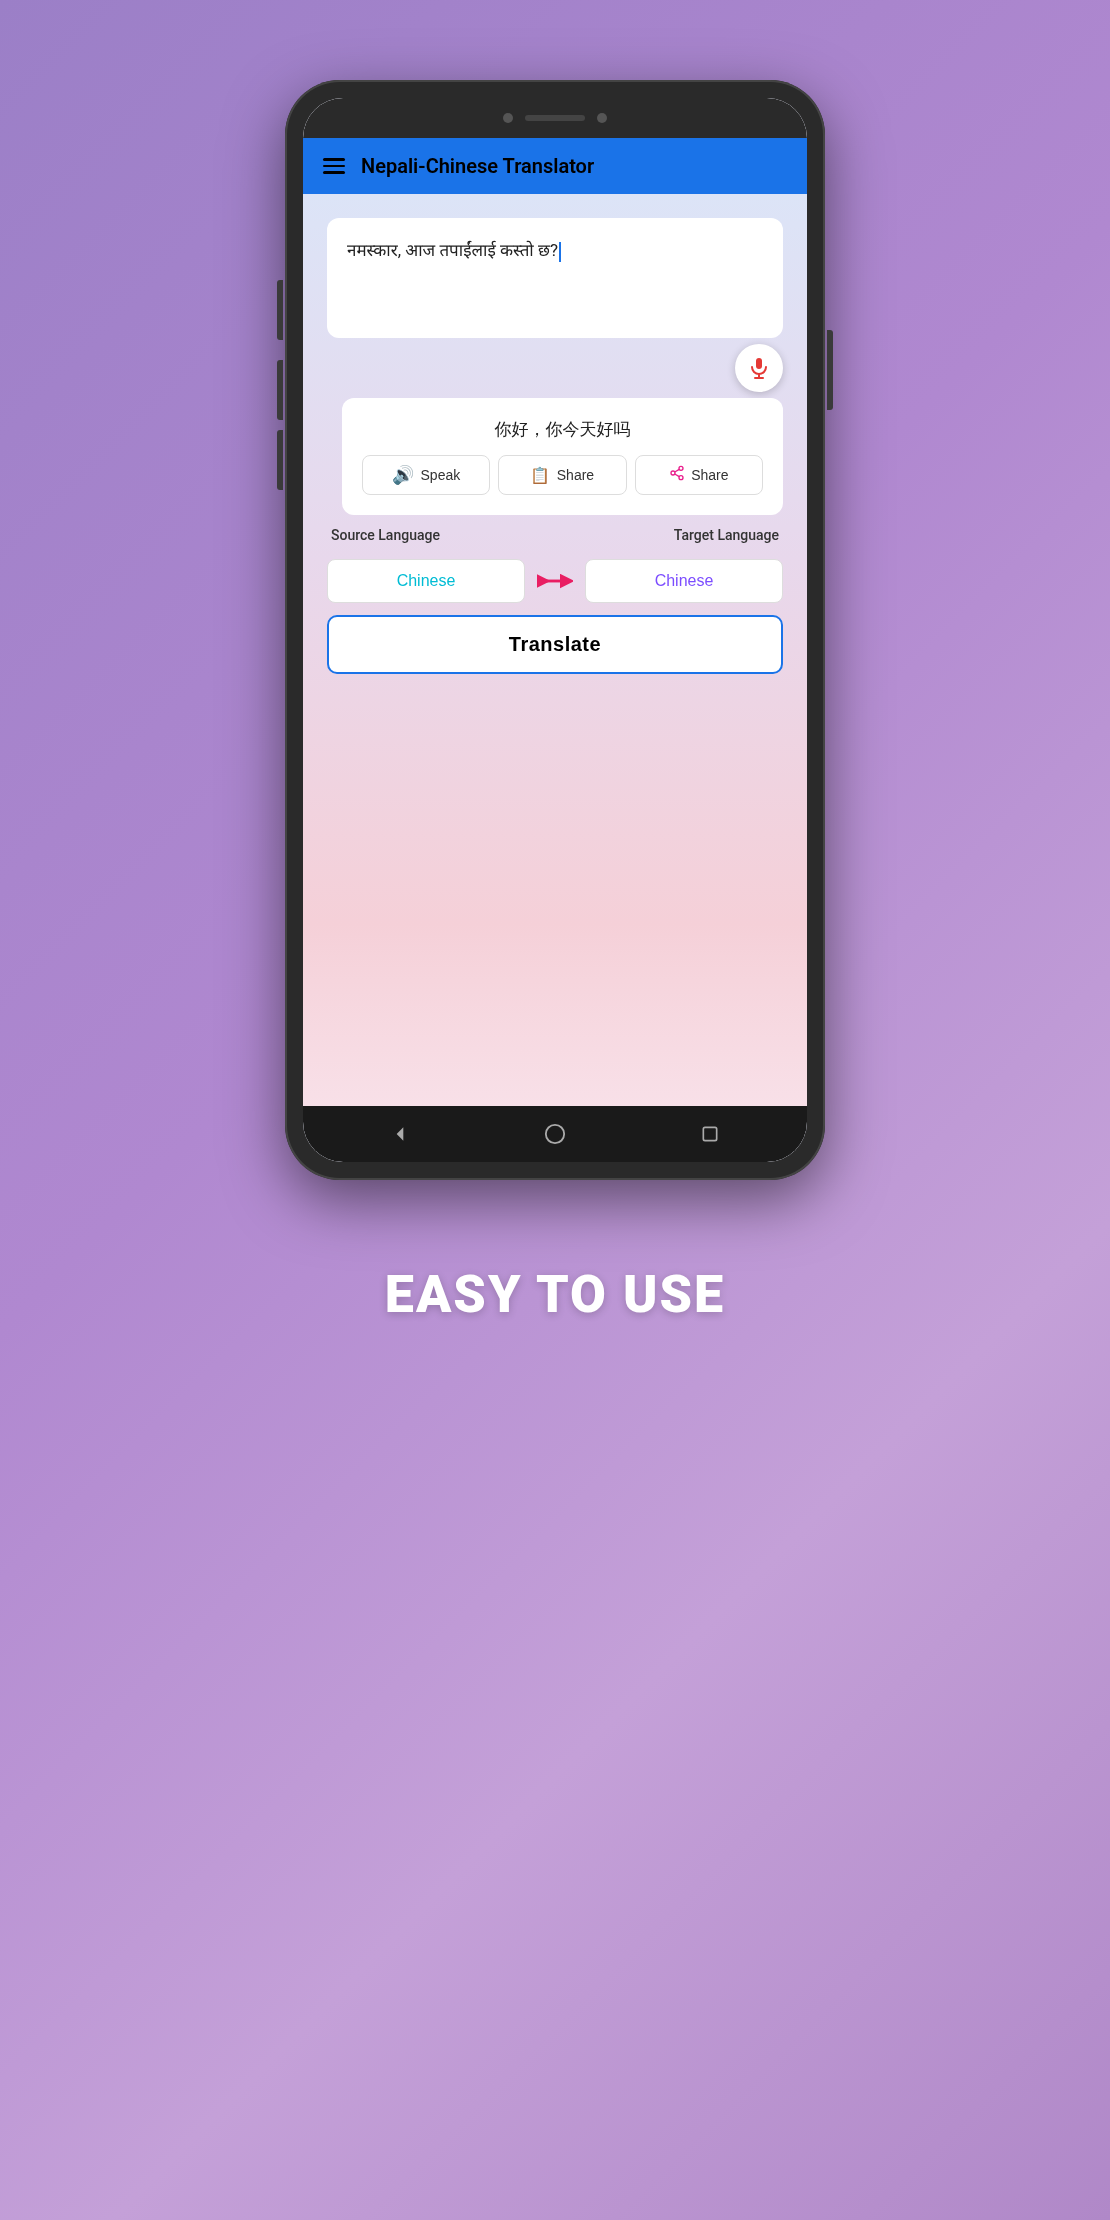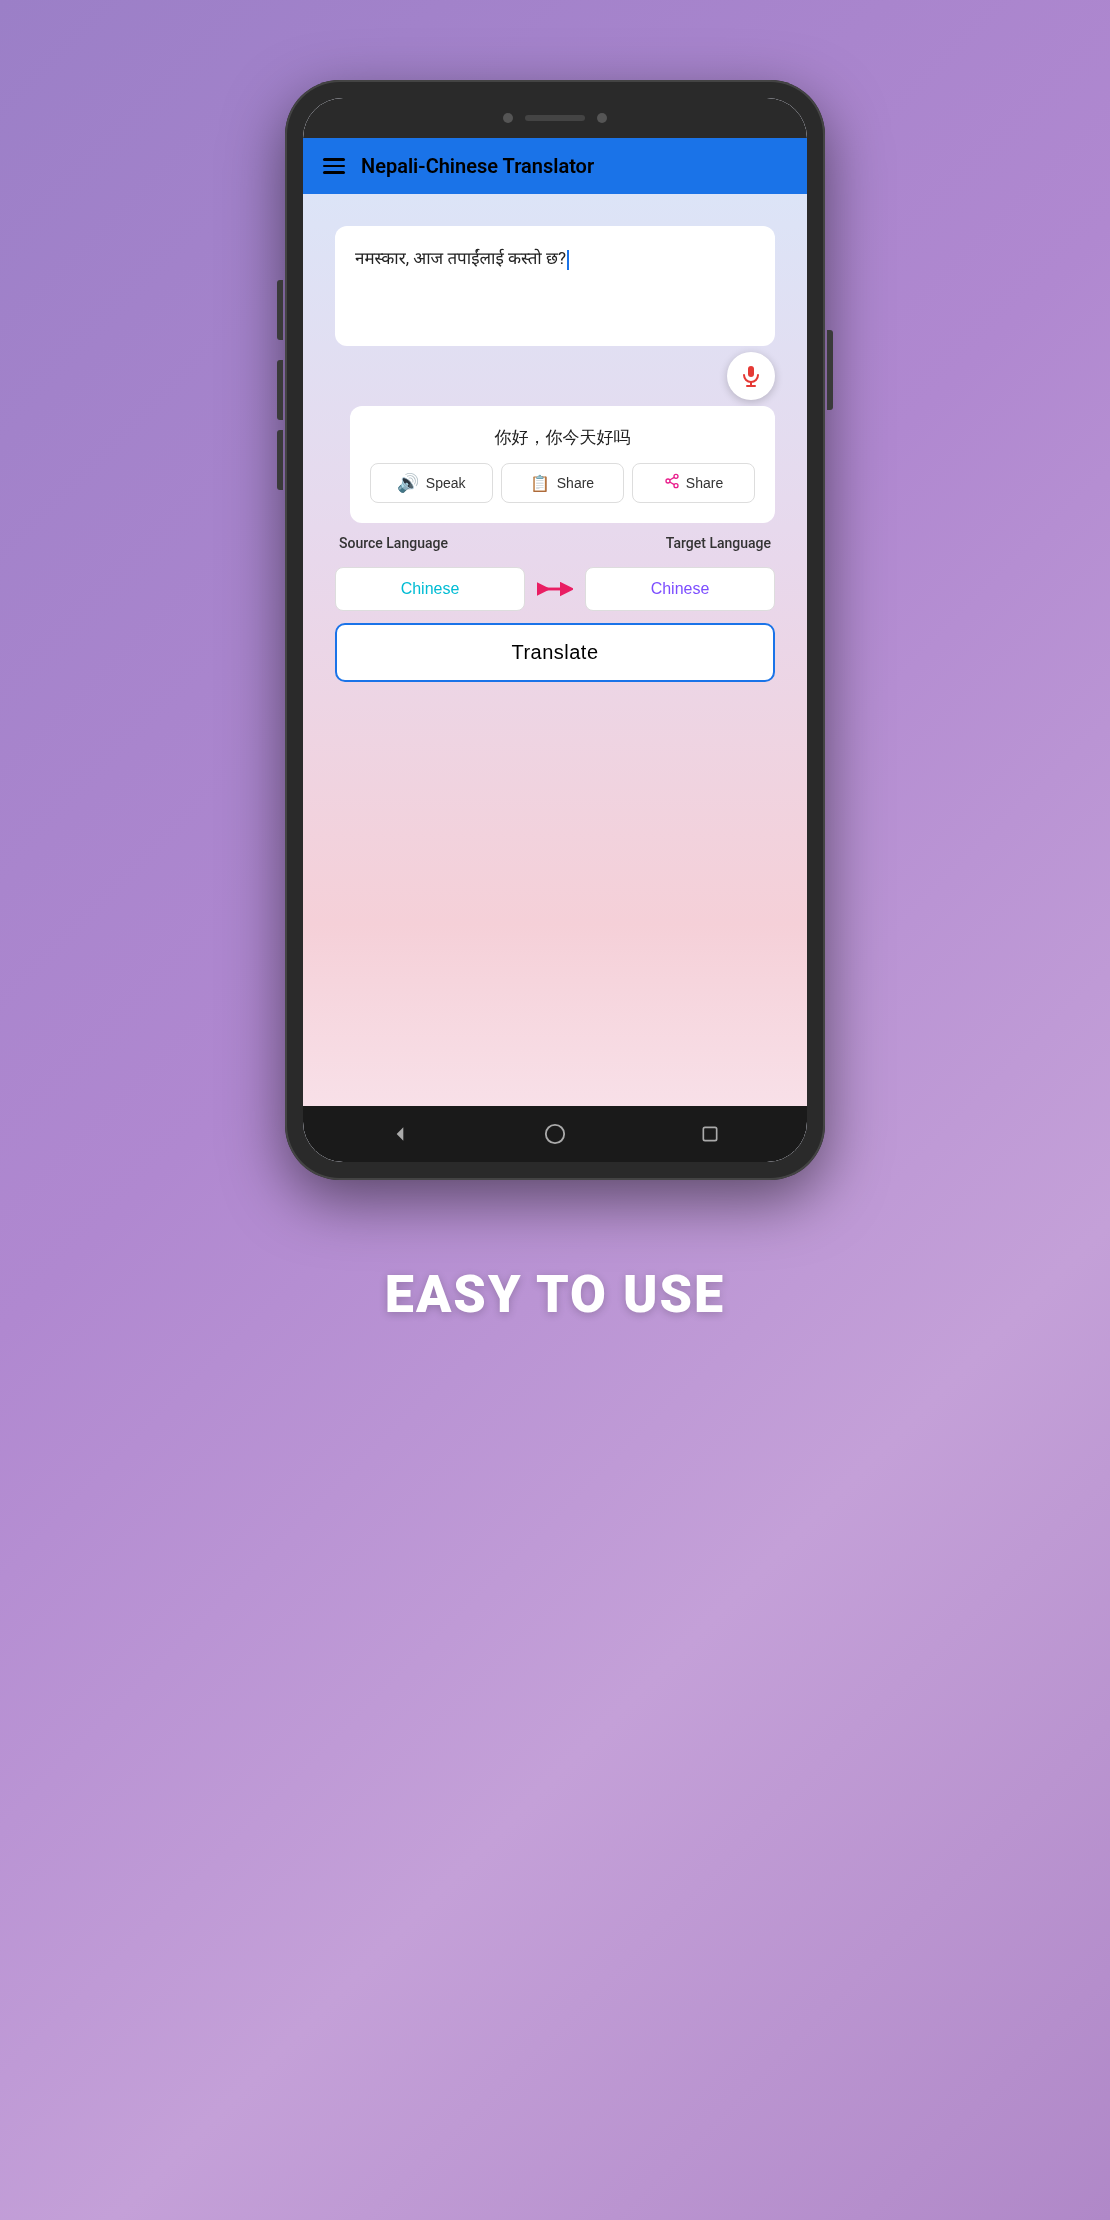--- a/index.html
+++ b/index.html
@@ -137,21 +137,21 @@
       font-weight: 600;
       color: #000;
     }
 
     
     .app-main {
       flex: 1;
       background: linear-gradient(180deg, #dce4f7 0%, #e8d8ec 40%, #f5d0d8 80%, #f8e0e8 100%);
       display: flex;
       flex-direction: column;
-      padding: 32px;
+      padding: 24px;
       gap: 12px;
       overflow: hidden;
     }
 
     
     .input-card {
       background: #fff;
       border-radius: 12px;
       padding: 20px;
       min-height: 120px;
@@ -296,21 +296,21 @@
       padding: 4px;
     }
 
     
     .translate-btn {
       background: #fff;
       border: 2.5px solid #1a73e8;
       border-radius: 10px;
       padding: 16px;
       font-size: 20px;
-      font-weight: 400;
+      font-weight: 700;
       color: #000;
       cursor: pointer;
       text-align: center;
       letter-spacing: 0.5px;
     }
 
     
     .bottom-nav {
       background: #1a1a1a;
       height: 56px;

